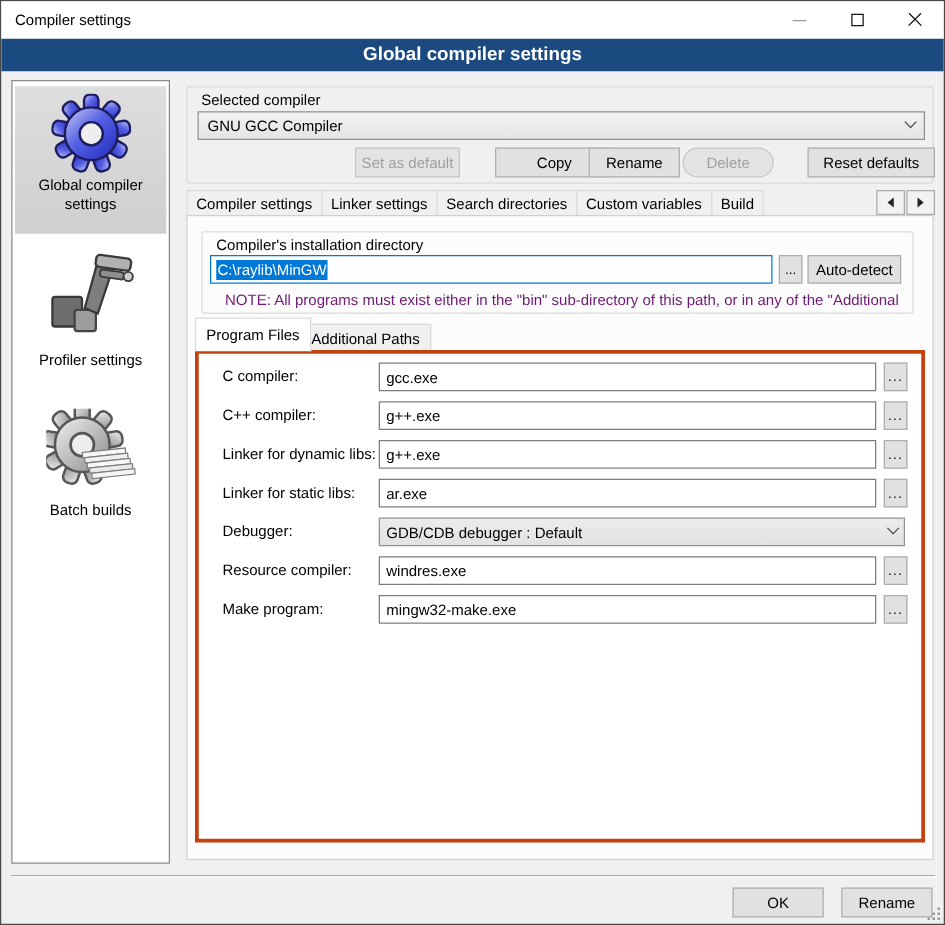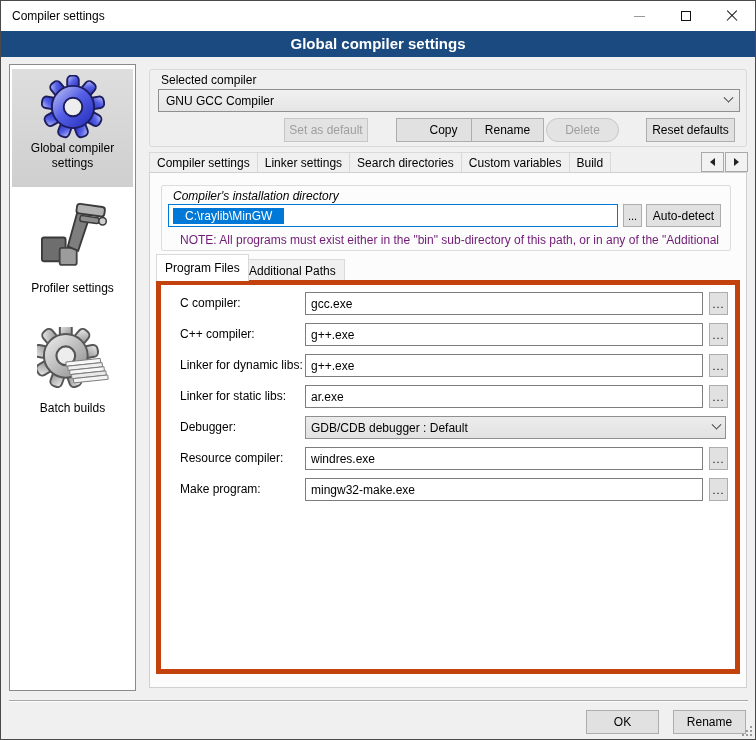--- a/index.html
+++ b/index.html
@@ -42,29 +42,29 @@
        display:flex;align-items:center;padding:0 7px;white-space:nowrap;margin-right:-1px;color:#000;}
   .tab.active{height:25px;background:#fcfcfc;border-color:#d0d0d0;position:relative;z-index:3;}
   .tab-arrow{position:absolute;bottom:1px;width:23px;height:20px;background:#f2f2f2;border:1px solid #a9a9a9;
              display:flex;align-items:center;justify-content:center;z-index:4;}
   .arr-l{left:552px;} .arr-r{left:576px;}
   .tri-l{width:0;height:0;border-top:4px solid transparent;border-bottom:4px solid transparent;border-right:5px solid #222;}
   .tri-r{width:0;height:0;border-top:4px solid transparent;border-bottom:4px solid transparent;border-left:5px solid #222;}
   
   .page{position:absolute;left:148px;top:171px;width:598px;height:516px;background:#fcfcfc;border:1px solid #d0d0d0;z-index:2;}
   .gbox2{position:absolute;left:11px;top:12px;width:570px;height:66px;border:1px solid #dcdcdc;border-radius:2px;}
-  .gbox2 .gbox-label{background:#fcfcfc;font-style:italic;}
+  .gbox2 .gbox-label{background:#fcfcfc;}
   .dir-input{left:18px;top:31px;width:450px;height:23px;border:1px solid #0078d7;}
-  .sel-text{background:#0078d7;color:#fff;padding:1px 12px;}
+  .sel-text{background:#0078d7;color:#fff;padding:1px 1px;}
   .note{position:absolute;left:30px;top:60px;width:562px;font-size:12px;color:#701a75;white-space:nowrap;overflow:hidden;}
   
   .subtab{position:absolute;font-size:12px;display:flex;align-items:center;padding:0 8px;
           background:#f0f0f0;border:1px solid #d9d9d9;border-bottom:none;white-space:nowrap;}
   .subtab.active{background:#fff;z-index:3;}
-  .subpage{position:absolute;left:6px;top:107px;width:584px;height:394px;background:#fff;border:5px solid #c2410c;}
+  .subpage{position:absolute;left:6px;top:107px;width:584px;height:394px;background:#fff;border:3px solid #c2410c;}
   
   .row{position:absolute;left:0;width:100%;height:23px;}
   .rlabel{position:absolute;left:19px;top:4px;font-size:12px;color:#000;}
   .tfield{position:absolute;left:144px;width:398px;height:23px;background:#fff;border:1px solid #7d7d7d;
           font-size:12px;display:flex;align-items:center;padding:0 5px;overflow:hidden;}
   .tfield.select{width:421px;background:linear-gradient(#ececec,#e2e2e2);border-color:#8f8f8f;}
   .browse{left:548px;top:0;width:19px;height:23px;font-size:11px;letter-spacing:1px;}
   
   .sep{position:absolute;left:8px;top:699px;width:739px;height:2px;border-top:1px solid #a8a8a8;border-bottom:1px solid #fdfdfd;}
   .grip{position:absolute;right:3px;bottom:3px;width:10px;height:10px;}
@@ -170,21 +170,21 @@
     <span class="gbox-label" style="background:#f0f0f0;">Selected compiler</span>
     <div class="combo" style="position:absolute;left:8px;top:19px;width:582px;height:23px;">
       <span>GNU GCC Compiler</span>
       <span class="chev"></span>
     </div>
   </div>
   <div class="btn disabled" style="left:283px;top:117px;width:84px;height:24px;">Set as default</div>
   <div class="btn" style="left:395px;top:117px;width:95px;height:24px;">Copy</div>
   <div class="btn" style="left:470px;top:117px;width:73px;height:24px;">Rename</div>
   <div class="btn disabled" style="left:545px;top:117px;width:73px;height:24px;border-radius:12px;">Delete</div>
-  <div class="btn" style="left:645px;top:117px;width:89px;height:24px;">Reset defaults</div>
+  <div class="btn" style="left:645px;top:117px;width:102px;height:24px;">Reset defaults</div>
 
   <div class="tabbar">
     <div class="tab">Compiler settings</div>
     <div class="tab">Linker settings</div>
     <div class="tab">Search directories</div>
     <div class="tab">Custom variables</div>
     <div class="tab">Build</div>
     <div class="tab-arrow arr-l">
         <span class="tri-l"></span>
       </div>

